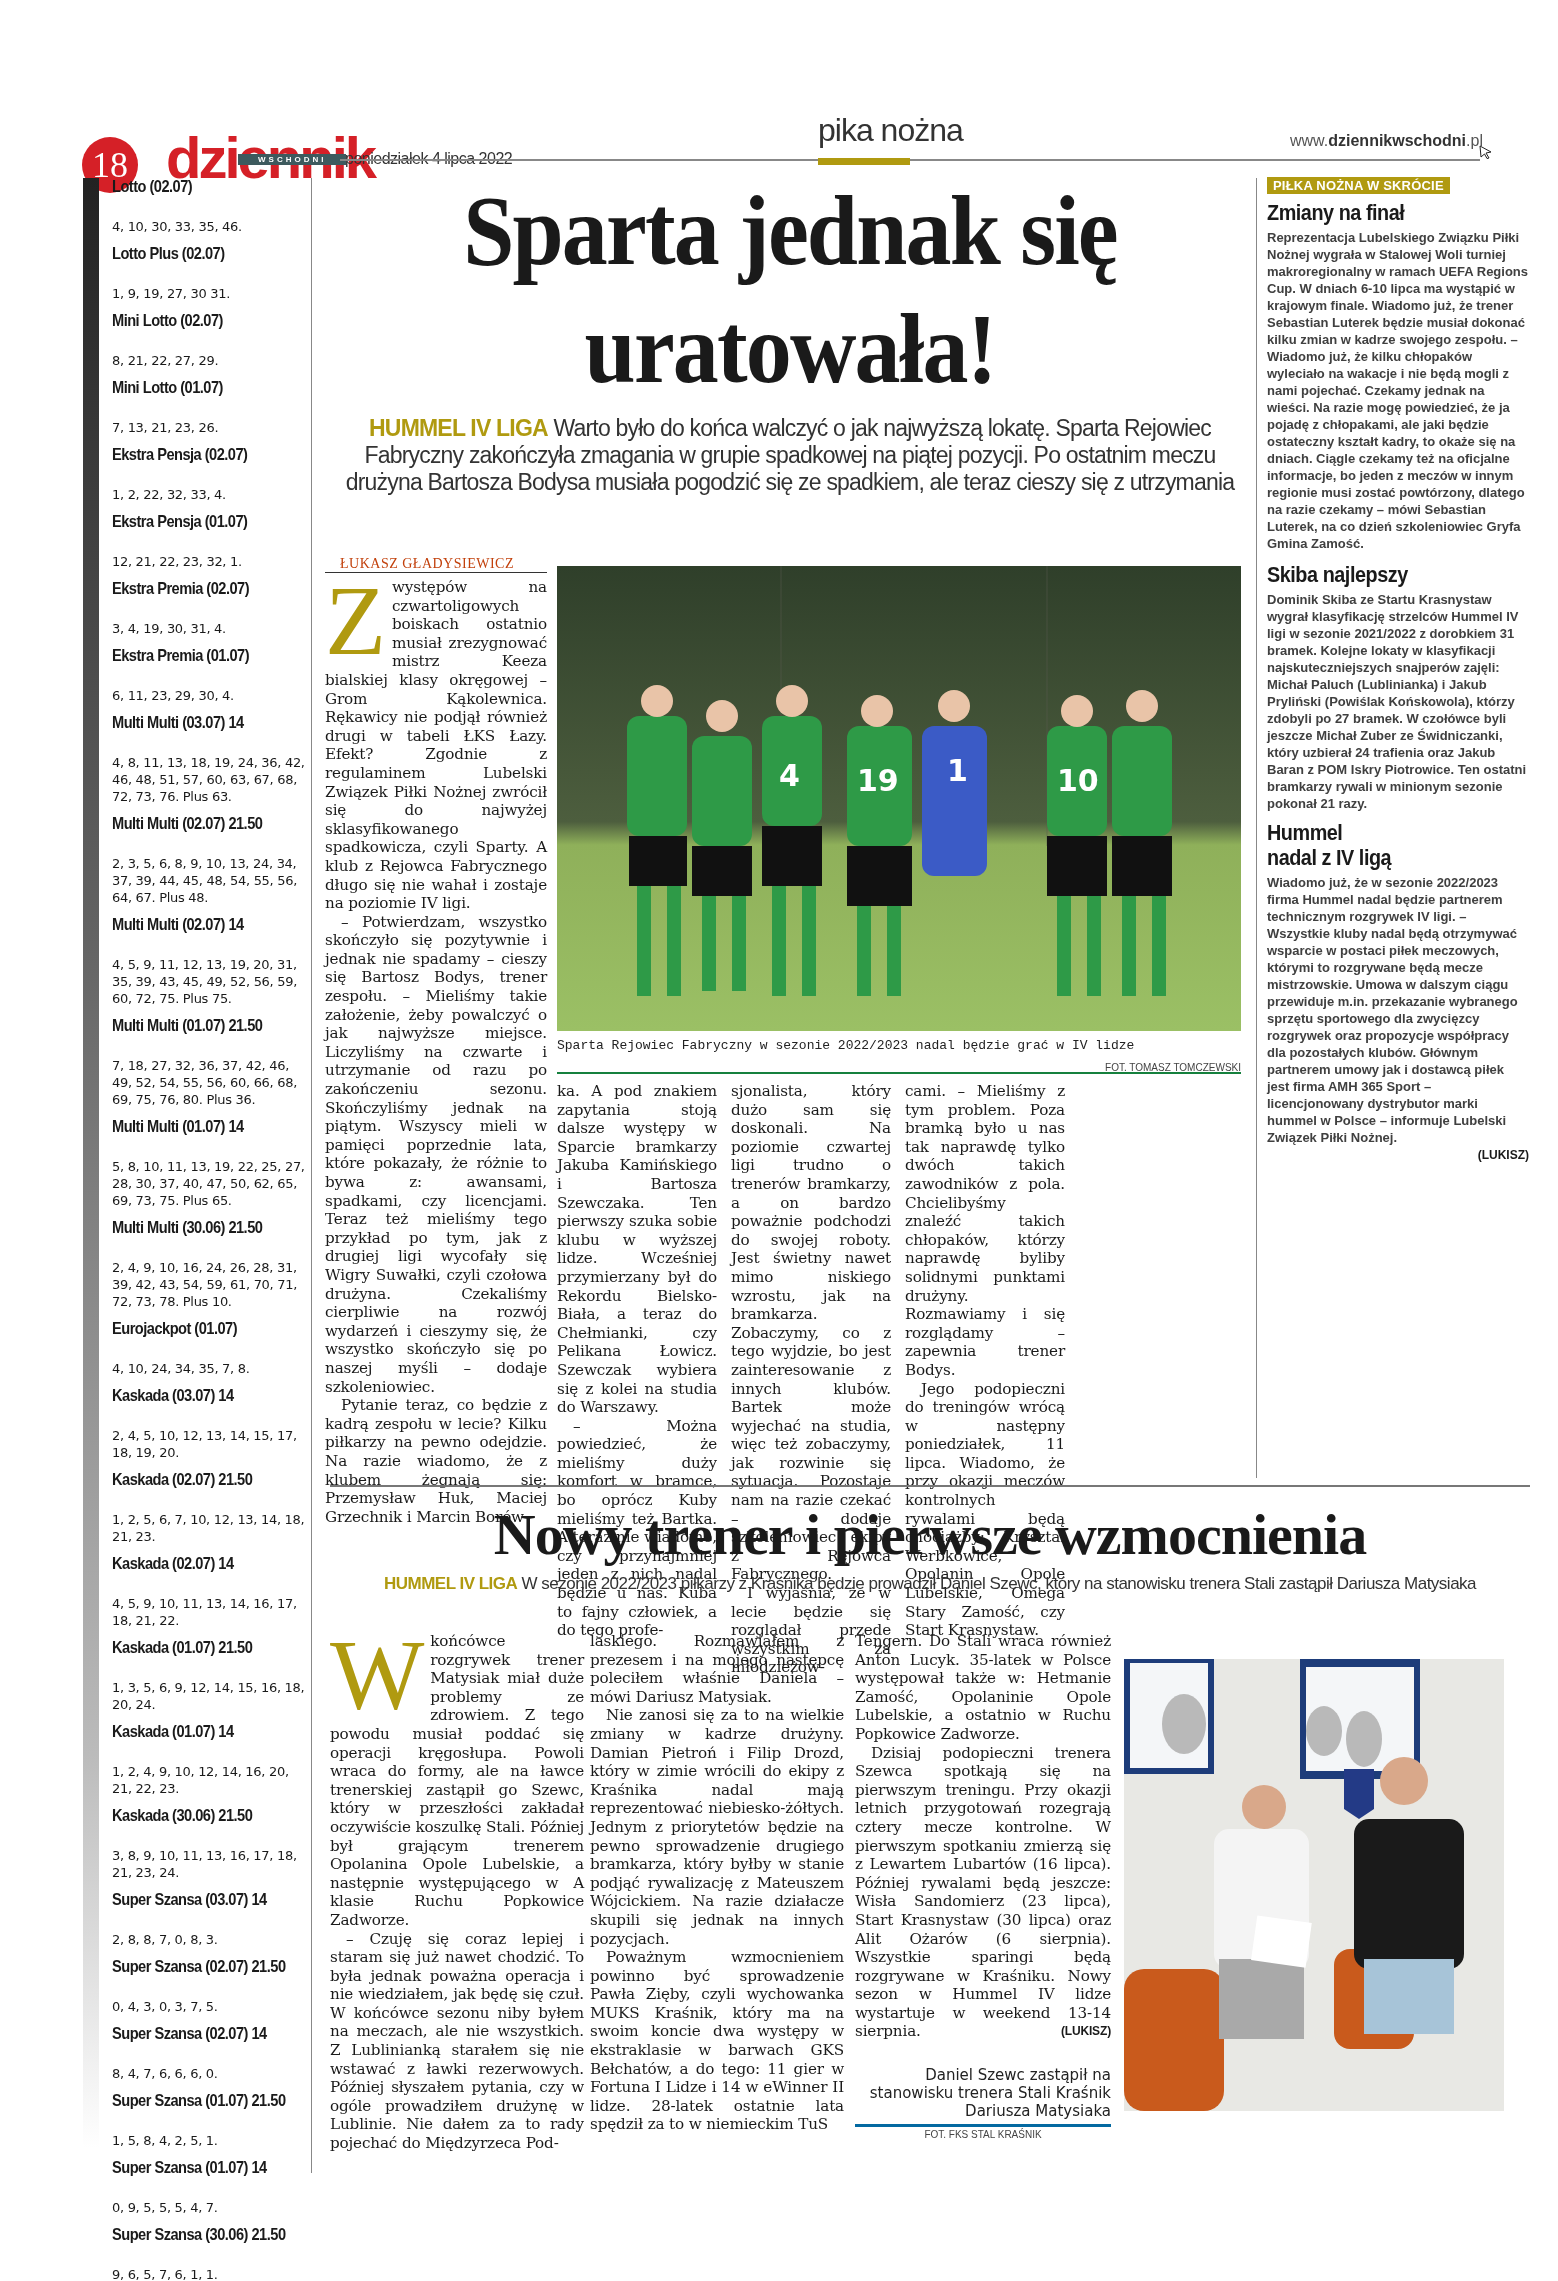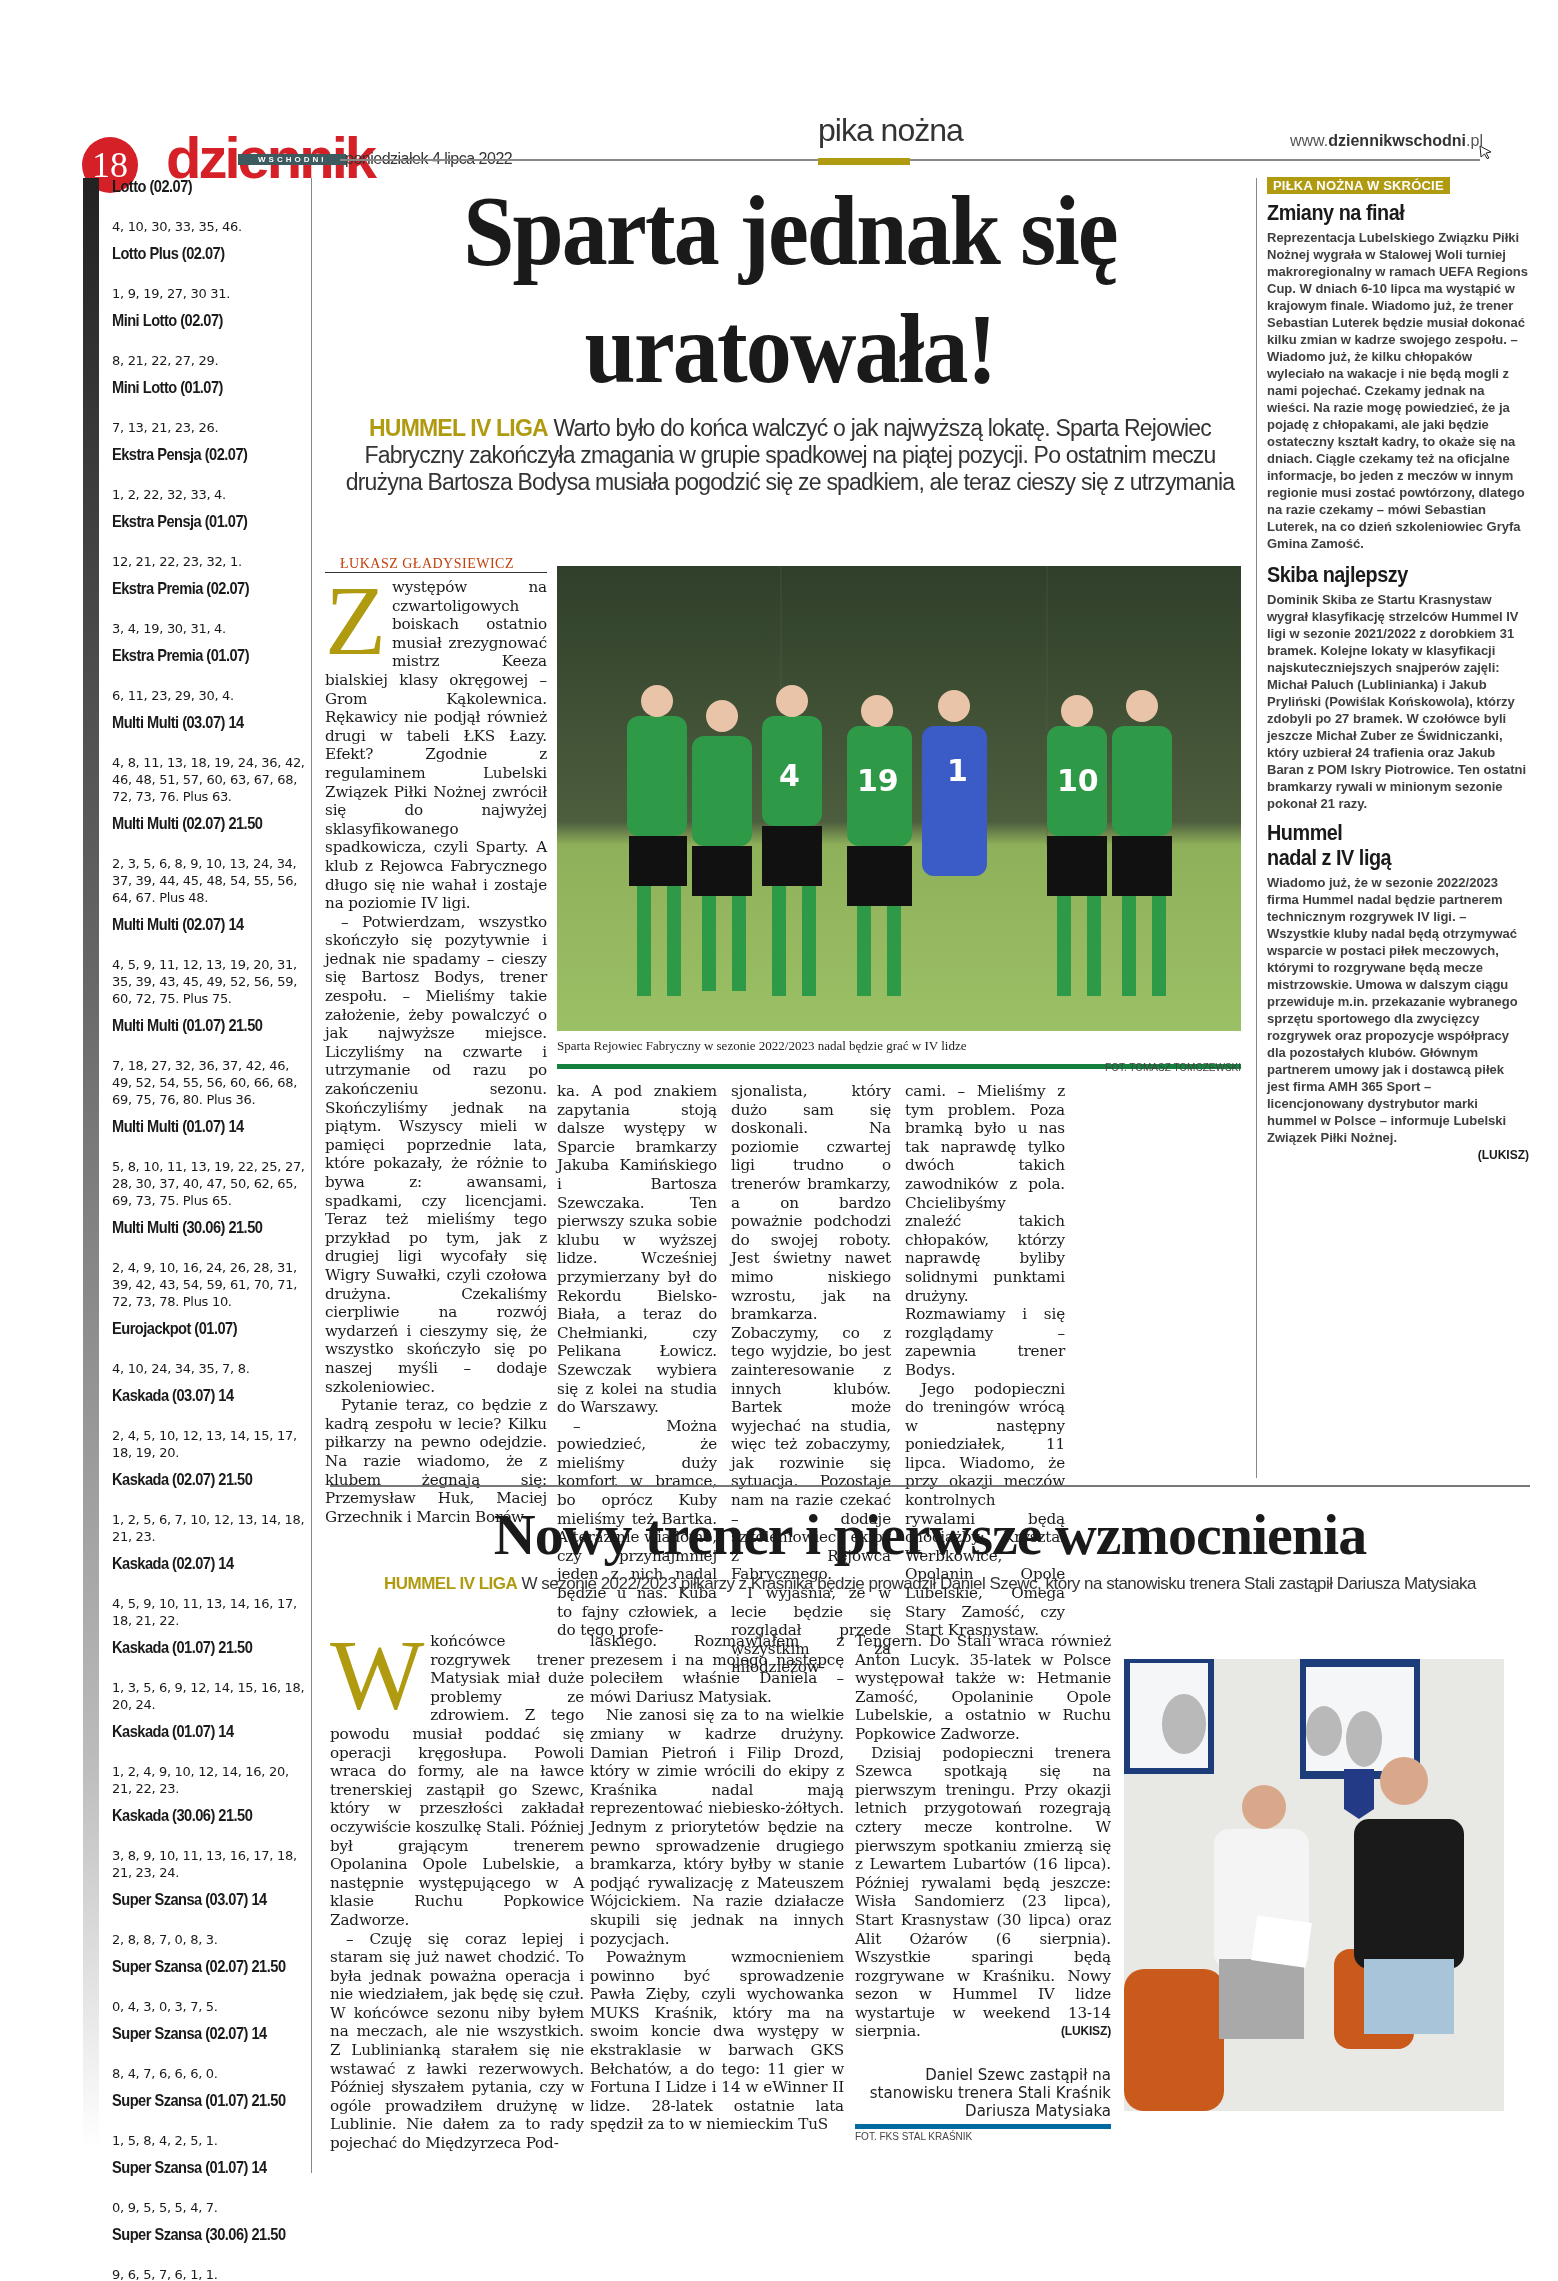--- a/index.html
+++ b/index.html
@@ -30,40 +30,40 @@
 .lead .kick{color:#b09a10;font-weight:700}
 
 .byline{left:340px;top:556px;font-family:Liberation Serif, serif;font-size:14px;color:#c2410c;letter-spacing:0.5px}
 .byline-rule{left:325px;top:572px;width:222px;height:1px;background:#333}
 .col{font-size:15.2px;line-height:18.6px;text-align:justify;hyphens:manual;letter-spacing:-0.15px}
 .col p{text-indent:16px}
 .col p.ni{text-indent:0}
 .dropcap{float:left;font-family:"Liberation Serif",serif;color:#b09a10;font-size:100px;line-height:78px;margin:4px 6px 0 0}
 
 .photo1{left:557px;top:566px;width:684px;height:465px;overflow:hidden;background:#4a6a3a}
-.caption1{left:557px;top:1038px;width:684px;font-family:Liberation Serif, serif;font-size:13px;color:#222;padding-bottom:10px;border-bottom:5px solid #15803d}
+.caption1{left:557px;top:1038px;width:684px;font-family:Liberation Mono, monospace;font-size:13px;color:#222;padding-bottom:19px;border-bottom:2px solid #15803d}
 .credit1{left:557px;top:1062px;width:684px;text-align:right;font-family:"Liberation Sans",sans-serif;font-size:10px;color:#444}
 
 .side-rule{left:1256px;top:178px;width:1px;height:1300px;background:#888}
 .side{left:1267px;top:176px;width:262px;font-family:"Liberation Sans",sans-serif}
 .side .kicker{display:inline-block;background:#b09a10;color:#fff;font-weight:700;font-size:13px;padding:1px 6px;letter-spacing:0.2px}
 .side h3{font-size:22px;font-weight:700;line-height:25px;margin:6px 0 4px;letter-spacing:-0.5px;transform:scaleX(.9);transform-origin:left}
 .side p{font-size:13px;line-height:17px;font-weight:700;color:#404040}
 .side .sig{text-align:right;font-size:12px;font-weight:700;margin-top:2px}
 .sep{left:330px;top:1485px;width:1200px;height:2px;background:#777}
 
 .h2{left:330px;top:1502px;width:1200px;text-align:center;font-family:"Liberation Serif",serif;font-weight:700;font-size:58px;line-height:66px;letter-spacing:-1px}
 .lead2{left:330px;top:1573px;width:1200px;text-align:center;font-family:"Liberation Sans",sans-serif;font-size:17px;line-height:21px;color:#333;letter-spacing:-0.5px}
 .lead2 .kick{color:#b09a10;font-weight:700}
 .col2{font-size:15.2px;line-height:18.6px;text-align:justify;letter-spacing:-0.15px}
 .col2 p{text-indent:16px}
 .col2 p.ni{text-indent:0}
 .photo2{left:1124px;top:1659px;width:380px;height:452px;overflow:hidden;background:#e6e6e4}
 .caption2{left:855px;top:2066px;width:256px;text-align:right;font-family:"DejaVu Sans",sans-serif;font-size:15px;line-height:18px;color:#222}
-.credit2{left:855px;top:2124px;width:256px;border-top:5px solid #0369a1;text-align:left;font-family:"Liberation Sans",sans-serif;font-size:10px;color:#444;padding-top:2px}
+.credit2{left:855px;top:2124px;width:256px;border-top:3px solid #0369a1;text-align:center;font-family:"Liberation Sans",sans-serif;font-size:10px;color:#444;padding-top:2px}
 .sig2{font-family:"Liberation Sans",sans-serif;font-weight:700;font-size:12px;float:right}
 </style>
 </head>
 <body>
 
 <div class="abs page-num">18</div>
 <div class="abs logo">dziennik</div>
 <div class="abs logo-sub">WSCHODNI</div>
 <div class="abs date">poniedziałek 4 lipca 2022</div>
 <div class="abs header-rule"></div>

